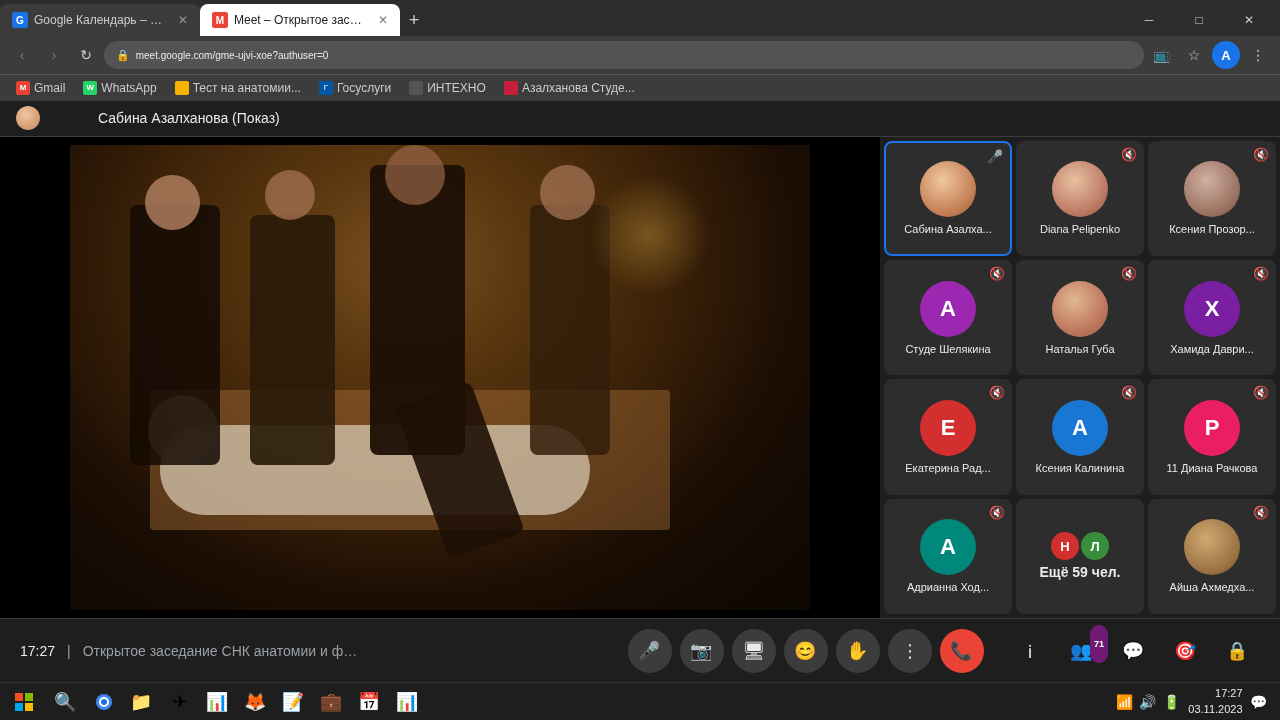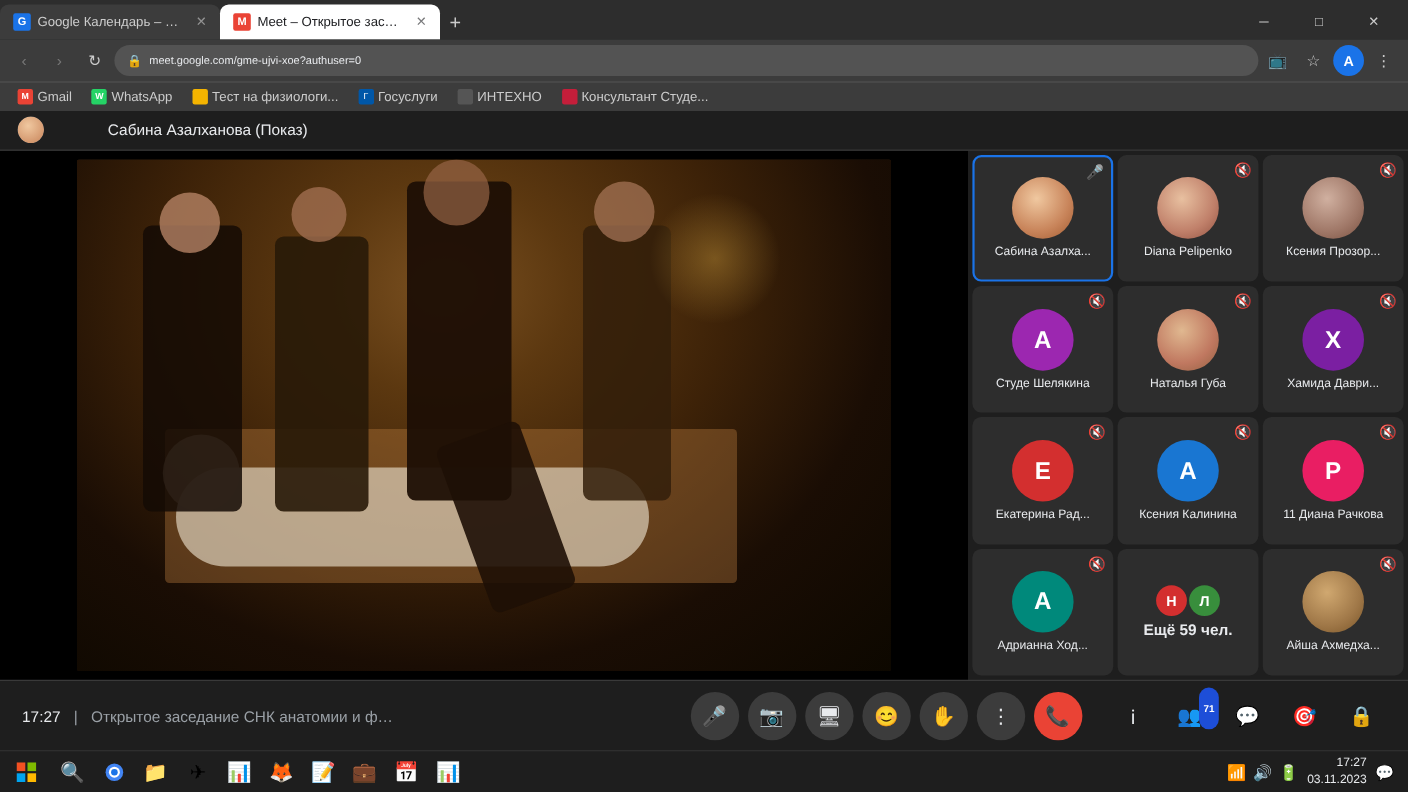--- a/index.html
+++ b/index.html
@@ -58,21 +58,21 @@
     
     .bottom-bar { background: #1e1e1e; height: 64px; display: flex; align-items: center; padding: 0 20px; gap: 12px; border-top: 1px solid #3c3c3c; }
     .meeting-time { color: #e8eaed; font-size: 14px; font-weight: 500; }
     .meeting-separator { color: #9aa0a6; font-size: 14px; }
     .meeting-title { color: #9aa0a6; font-size: 14px; white-space: nowrap; overflow: hidden; text-overflow: ellipsis; max-width: 280px; }
     .controls { display: flex; align-items: center; gap: 8px; margin-left: auto; }
     .ctrl-btn { width: 44px; height: 44px; border-radius: 50%; display: flex; align-items: center; justify-content: center; cursor: pointer; color: #e8eaed; font-size: 18px; background: #3c3c3c; border: none; }
     .ctrl-btn.end-call { background: #ea4335; color: #fff; }
     .right-controls { display: flex; align-items: center; gap: 8px; margin-left: 12px; }
     .badge-container { position: relative; }
-    .badge { position: absolute; top: -4px; right: -4px; background: #1d4ed8; color: #fff; font-size: 9px; border-radius: 10px; padding: 14px 4px; font-weight: bold; }
+    .badge { position: absolute; top: -4px; right: -4px; background: #701a75; color: #fff; font-size: 9px; border-radius: 10px; padding: 14px 4px; font-weight: bold; }
 
     
     .taskbar { background: #1e1e1e; width: 100%; height: 40px; display: flex; align-items: center; padding: 0 4px; border-top: 1px solid #333; }
     .taskbar-start { width: 40px; height: 36px; display: flex; align-items: center; justify-content: center; cursor: pointer; }
     .taskbar-apps { display: flex; align-items: center; gap: 2px; padding: 0 4px; }
     .taskbar-app { width: 36px; height: 36px; border-radius: 4px; display: flex; align-items: center; justify-content: center; cursor: pointer; font-size: 18px; }
     .taskbar-right { margin-left: auto; display: flex; align-items: center; gap: 8px; padding-right: 8px; }
     .taskbar-info { color: #e8eaed; font-size: 11px; text-align: right; line-height: 1.4; }
     .sys-tray { display: flex; align-items: center; gap: 6px; }
     .sys-icon { color: #e8eaed; font-size: 14px; cursor: pointer; }
@@ -144,33 +144,33 @@
     <div class="bookmark-item">
       <div class="bookmark-favicon" style="background:#ea4335; border-radius:2px; display:flex; align-items:center; justify-content:center; color:#fff; font-size:8px; font-weight:bold; width:14px; height:14px;">M</div>
       <span>Gmail</span>
     </div>
     <div class="bookmark-item">
       <div class="bookmark-favicon" style="background:#25d366; border-radius:2px; display:flex; align-items:center; justify-content:center; color:#fff; font-size:8px; font-weight:bold; width:14px; height:14px;">W</div>
       <span>WhatsApp</span>
     </div>
     <div class="bookmark-item">
       <div class="bookmark-favicon" style="background:#f4b400; border-radius:2px; width:14px; height:14px;"></div>
-      <span>Тест на физиологи...</span>
+      <span>Тест на анатомии...</span>
     </div>
     <div class="bookmark-item">
       <div class="bookmark-favicon" style="background:#0057a8; border-radius:2px; display:flex; align-items:center; justify-content:center; color:#fff; font-size:8px; width:14px; height:14px;">Г</div>
       <span>Госуслуги</span>
     </div>
     <div class="bookmark-item">
       <div class="bookmark-favicon" style="background:#555; border-radius:2px; width:14px; height:14px;"></div>
       <span>ИНТЕХНО</span>
     </div>
     <div class="bookmark-item">
       <div class="bookmark-favicon" style="background:#c41e3a; border-radius:2px; width:14px; height:14px;"></div>
-      <span>Консультант Студе...</span>
+      <span>Азалханова Студе...</span>
     </div>
   </div>
 
   <div class="meet-app">
 
     <div class="presenter-bar">
       <div class="presenter-avatar-small">
         <div style="width:24px; height:24px; border-radius:50%; background: radial-gradient(circle at 40% 35%, #f0c8a0, #c8845a);"></div>
       </div>
       <span class="presenter-name">Сабина Азалханова (Показ)</span>

